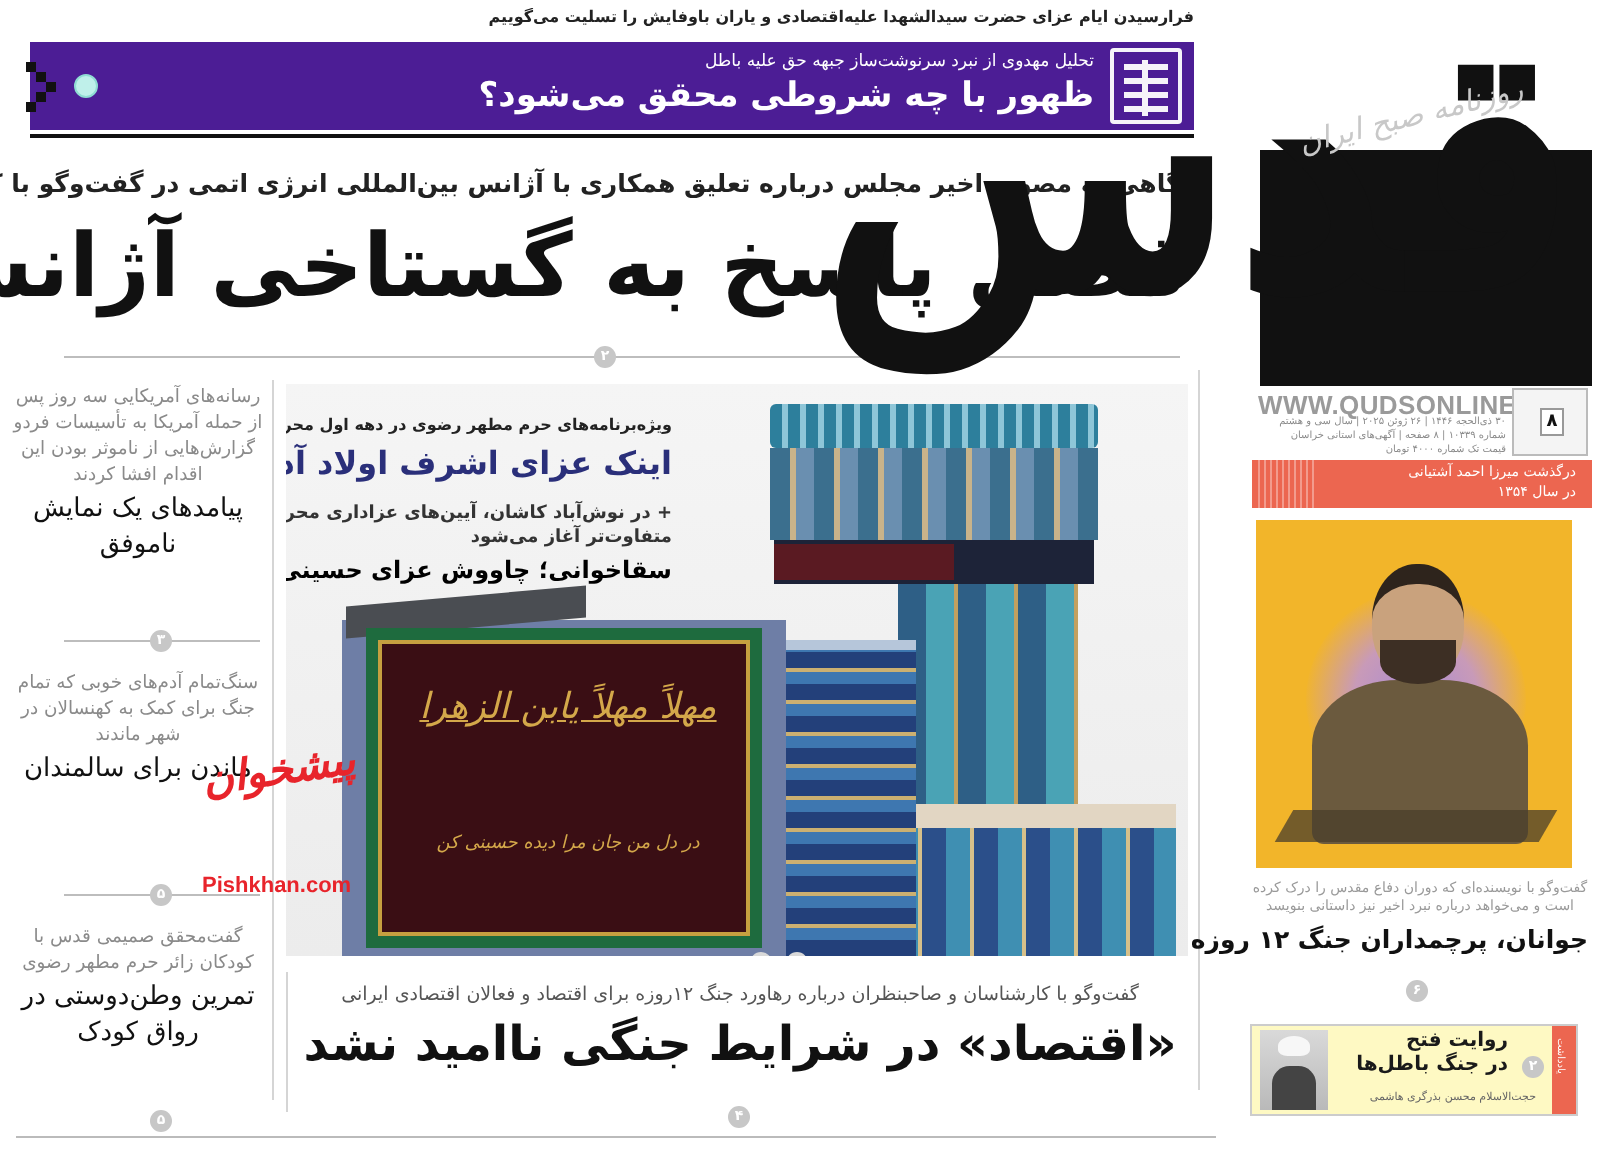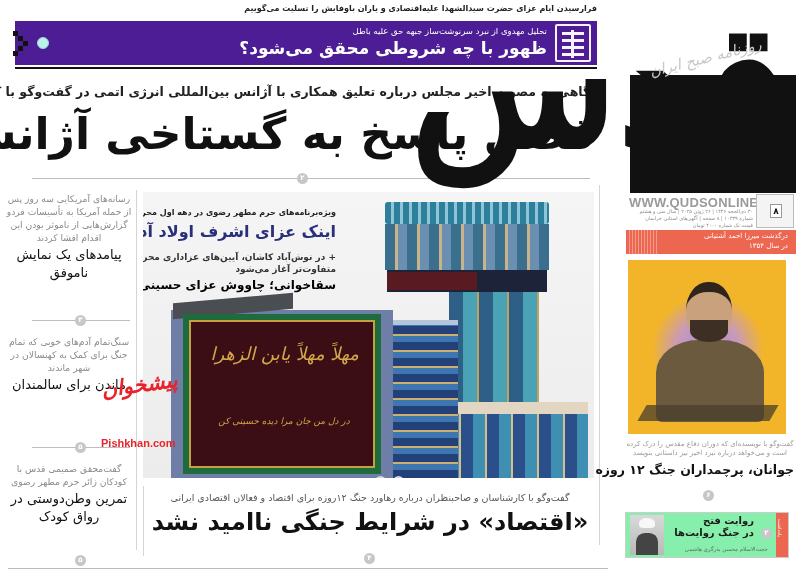--- a/index.html
+++ b/index.html
@@ -47,21 +47,21 @@
   .obit-line1 { position: absolute; right: 8px; top: 2px; font-size: 7px; color: #fff; white-space: nowrap; }
   .obit-line2 { position: absolute; right: 8px; top: 12px; font-size: 7px; color: #fff; white-space: nowrap; }
   .portrait { top: 260px; left: 628px; width: 158px; height: 174px; background: #f2b52a; overflow: hidden; }
   .portrait .glow { position: absolute; left: 25px; top: 35px; width: 110px; height: 110px; border-radius: 50%; background: radial-gradient(circle, #a88ad6 0%, #c89ab8 40%, rgba(242,181,42,0) 72%); }
   .portrait .head { position: absolute; left: 58px; top: 22px; width: 46px; height: 58px; border-radius: 48% 48% 44% 44%; background: #c9a27d; border-top: 10px solid #2e241c; }
   .portrait .beard { position: absolute; left: 62px; top: 60px; width: 38px; height: 22px; border-radius: 0 0 50% 50%; background: #3d2f24; }
   .portrait .body { position: absolute; left: 28px; top: 80px; width: 108px; height: 82px; border-radius: 40% 40% 6px 6px; background: #6b5a3e; }
   .portrait .brush { position: absolute; left: 14px; top: 145px; width: 132px; height: 16px; background: #4a3f2b; transform: skewX(-30deg); opacity: .75; }
   .caption-r { top: 440px; left: 626px; width: 168px; font-size: 7px; line-height: 9px; color: #999; text-align: center; }
   .title-r { top: 462px; left: 626px; width: 168px; font-size: 12.5px; font-weight: bold; color: #111; text-align: center; white-space: nowrap; }
-  .memo { top: 512px; left: 625px; width: 164px; height: 46px; border: 1px solid #ccc; background: #86efac; }
+  .memo { top: 512px; left: 625px; width: 164px; height: 46px; border: 1px solid #ccc; background: #fef9c3; }
   .memo-tab { position: absolute; right: 0; top: 0; width: 12px; height: 44px; background: #ec6650; }
   .memo-tab span { position: absolute; left: 1px; top: 6px; font-size: 5px; color: #fff; writing-mode: vertical-rl; }
   .memo-photo { position: absolute; left: 4px; top: 2px; width: 34px; height: 40px; background: linear-gradient(180deg, #d9d9d9 0%, #b9b9b9 100%); }
   .memo-photo::before { content: ""; position: absolute; left: 9px; top: 3px; width: 16px; height: 10px; border-radius: 50% 50% 30% 30%; background: #f7f7f7; }
   .memo-photo::after { content: ""; position: absolute; left: 6px; top: 18px; width: 22px; height: 22px; border-radius: 40% 40% 0 0; background: #444; }
   .memo-t1 { position: absolute; right: 34px; top: 2px; font-size: 10px; font-weight: bold; white-space: nowrap; }
   .memo-t2 { position: absolute; right: 34px; top: 14px; font-size: 10px; font-weight: bold; white-space: nowrap; }
   .memo-by { position: absolute; right: 20px; top: 33px; font-size: 5.5px; color: #666; white-space: nowrap; }
   .memo-num { position: absolute; right: 16px; top: 15px; }
   .rule-bottom { top: 568px; left: 8px; width: 600px; height: 1px; background: #bbb; }
@@ -79,21 +79,21 @@
   .tower { position: absolute; left: 240px; top: 0; width: 205px; height: 286px; }
   .tower .crown { position: absolute; left: 2px; top: 10px; width: 164px; height: 22px; background: repeating-linear-gradient(90deg, #2d7f9c 0 6px, #8ec6d8 6px 9px); border-radius: 3px; }
   .tower .balcony { position: absolute; left: 2px; top: 32px; width: 164px; height: 46px; background: repeating-linear-gradient(90deg, #3b6f8e 0 10px, #c9b38a 10px 13px, #6a8fb0 13px 22px); }
   .tower .rail { position: absolute; left: 4px; top: 78px; width: 160px; height: 22px; background: #1d2338; }
   .tower .rail::before { content: ""; position: absolute; left: 0; top: 2px; width: 90px; height: 18px; background: #5a1a22; }
   .tower .shaft { position: absolute; left: 66px; top: 100px; width: 90px; height: 110px; background: repeating-linear-gradient(90deg, #2e5f86 0 14px, #4aa3b5 14px 28px, #c3a05f 28px 30px); }
   .tower .base { position: absolute; left: 0; top: 210px; width: 205px; height: 76px; background: repeating-linear-gradient(90deg, #2b4f8a 0 12px, #3f8fb2 12px 24px, #d6c08a 24px 26px); }
   .tower .ledge { position: absolute; left: 60px; top: 210px; width: 145px; height: 12px; background: #e2d6c3; }
   .pillar { position: absolute; left: 237px; top: 128px; width: 78px; height: 158px; background: repeating-linear-gradient(0deg, #23407a 0 8px, #3e77b0 8px 14px, #cbb071 14px 16px); border-top: 5px solid #b6c6da; }
   .banner-cloth { position: absolute; left: 40px; top: 122px; width: 198px; height: 160px; background: #3a0e14; border: 6px solid #1e6b3e; box-shadow: inset 0 0 0 2px #c6a040; }
-  .banner-cloth .calli { position: absolute; left: 20px; top: 22px; width: 150px; font-family: "DejaVu Serif", serif; font-size: 18px; font-style: italic; color: #d4a84a; line-height: 24px; }
+  .banner-cloth .calli { position: absolute; left: 20px; top: 22px; width: 150px; font-family: "DejaVu Serif", serif; font-size: 18px; font-style: italic; color: #d4a84a; text-align: center; line-height: 24px; text-decoration: underline; }
   .banner-cloth .calli2 { position: absolute; left: 6px; top: 96px; width: 178px; font-family: "DejaVu Serif", serif; font-size: 9px; font-style: italic; color: #d4a84a; text-align: center; }
   .frame-wall { position: absolute; left: 28px; top: 118px; width: 222px; height: 168px; background: #6e7ea6; z-index: 0; }
   .roof { position: absolute; left: 30px; top: 106px; width: 120px; height: 16px; background: #4a4d52; transform: skewY(-5deg); }
   .photo-dots { position: absolute; left: 230px; top: 276px; }
   .photo-dots .pg-dot { display: inline-block; background: #d9d9d9; color: #666; margin-left: 2px; }
   .sub-kicker { position: absolute; right: 258px; top: 16px; font-size: 8px; font-weight: bold; color: #222; white-space: nowrap; }
   .sub-title { position: absolute; right: 258px; top: 30px; font-size: 16px; font-weight: 900; color: #2a2f7a; white-space: nowrap; }
   .sub-lead1 { position: absolute; right: 258px; top: 60px; font-size: 9px; font-weight: bold; color: #333; white-space: nowrap; }
   .sub-lead2 { position: absolute; right: 258px; top: 72px; font-size: 9px; font-weight: bold; color: #333; white-space: nowrap; }
   .sub-lead3 { position: absolute; right: 258px; top: 86px; font-size: 12px; font-weight: bold; color: #000000; white-space: nowrap; }
@@ -161,21 +161,21 @@
 </div>
 <div class="abs caption-r">گفت‌وگو با نویسنده‌ای که دوران دفاع مقدس را درک کرده است و می‌خواهد درباره نبرد اخیر نیز داستانی بنویسد</div>
 <div class="abs title-r">جوانان، پرچمداران جنگ ۱۲ روزه</div>
 <div class="abs pg-dot" style="top:490px;left:703px;">۶</div>
 <div class="abs memo">
   <div class="memo-tab">
       <span>یادداشت</span>
     </div>
   <div class="memo-photo"></div>
   <div class="memo-t1">روایت فتح</div>
-  <div class="memo-t2">در جنگ روایت‌ها</div>
+  <div class="memo-t2">در جنگ باطل‌ها</div>
   <div class="memo-by">حجت‌الاسلام محسن بذرگری هاشمی</div>
   <div class="pg-dot memo-num">۲</div>
 </div>
 
 <div class="abs col-rule-l"></div>
 <div class="abs left-story" style="top:192px;">
   <div class="lead-l">رسانه‌های آمریکایی سه روز پس از حمله آمریکا به تأسیسات فردو گزارش‌هایی از ناموثر بودن این اقدام افشا کردند</div>
   <div class="title-l">پیامدهای یک نمایش ناموفق</div>
 </div>
 <div class="abs left-rule" style="top:320px;"></div>

